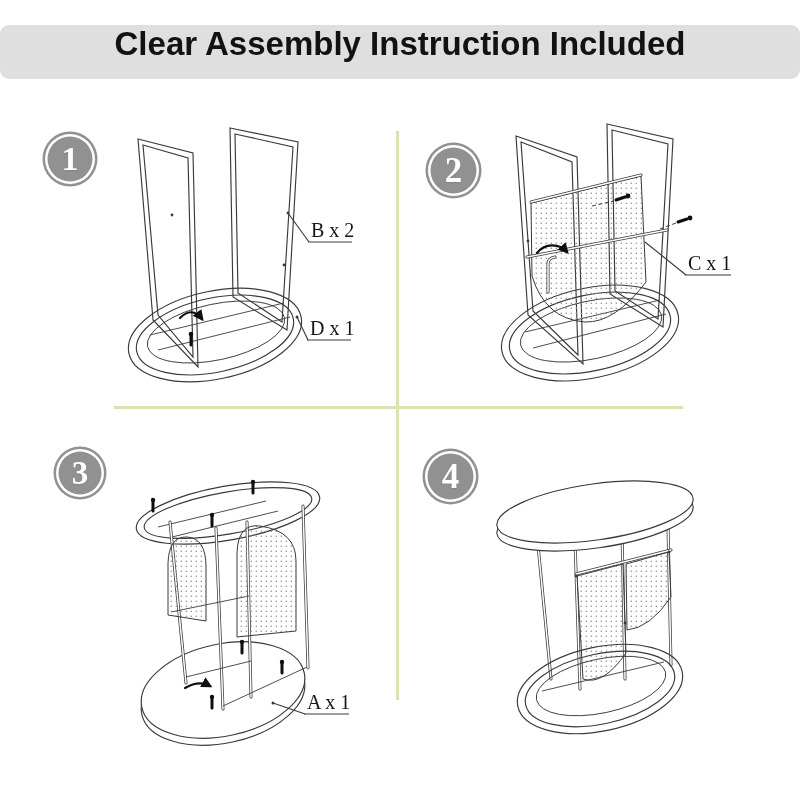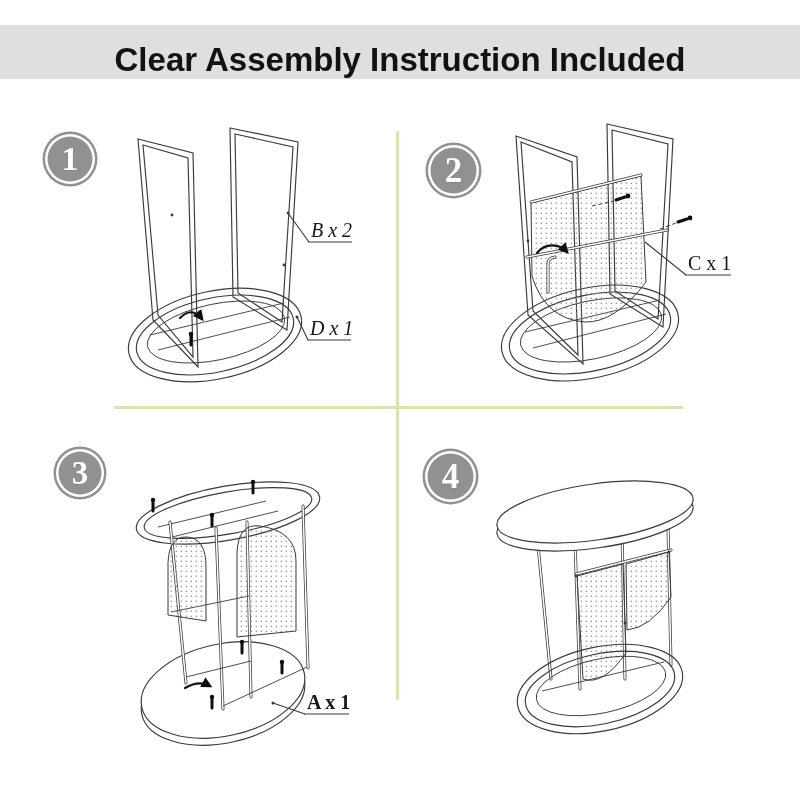--- a/index.html
+++ b/index.html
@@ -1,19 +1,19 @@
 <!DOCTYPE html>
 <html style="--banner-bg: #dfdfdf; --banner-text: #121212; --divider: #dde2b2; --badge-bg: #919191; --badge-text: #ffffff; --line: #3a3a3a; --mesh-dot: #8f8f8f; --background: #ffffff;"><head>
 <meta charset="utf-8">
 <style>
   html,body{margin:0;padding:0;background:#ffffff;}
   .canvas{position:relative;width:800px;height:800px;background:#ffffff;overflow:hidden;
           font-family:"Liberation Sans",sans-serif;}
   .banner{position:absolute;left:0;top:25px;width:800px;height:54px;
-          background:var(--banner-bg,#dfdfdf);display:flex;align-items:flex-end;justify-content:center;}
+          background:var(--banner-bg,#dfdfdf);display:flex;align-items:flex-start;justify-content:center;border-radius:9px;}
   .banner h1{margin:0;font-weight:700;font-size:33px;letter-spacing:0;
              font-family:"Liberation Sans",sans-serif;color:var(--banner-text,#121212);}
   .divider-v{position:absolute;left:396px;top:131px;width:3px;height:569px;background:var(--divider,#dde2b2);}
   .divider-h{position:absolute;left:114px;top:406px;width:569px;height:3px;background:var(--divider,#dde2b2);}
   .quad{position:absolute;}
   .quad svg{position:absolute;left:0;top:0;}
   .badge{position:absolute;display:flex;align-items:center;justify-content:center;border-radius:50%;
          background:var(--badge-bg,#919191);
          box-shadow:inset 0 0 0 2.5px #ffffff,0 0 0 2.5px var(--badge-bg,#919191);
          color:var(--badge-text,#ffffff);font-family:"Liberation Serif",serif;font-weight:700;
@@ -48,21 +48,21 @@
     </defs>
   </svg>
 
   <div class="banner">
     <h1>Clear Assembly Instruction Included</h1>
   </div>
 
   <div class="divider-v"></div>
   <div class="divider-h"></div>
 
-  <section class="quad" style="left:20px;top:95px;width:377px;height:312px;font-style:italic;">
+  <section class="quad" style="left:20px;top:95px;width:377px;height:312px;">
     <svg viewBox="0 0 377 312" width="377" height="312">
       <g>
         <ellipse class="ln" cx="195" cy="240" rx="88" ry="44" transform="rotate(-12 195 240)"></ellipse>
         <ellipse class="ln" cx="195" cy="240" rx="80" ry="37" transform="rotate(-12 195 240)"></ellipse>
         <ellipse class="ln lnthin" cx="196" cy="237" rx="70" ry="28" transform="rotate(-12 196 237)"></ellipse>
         <path class="ln lnthin" d="M130,240 L264,208"></path>
         <path class="ln lnthin" d="M138,255 L270,222"></path>
       </g>
       <g>
         <polygon class="ln" points="118,44 173,58 178,272 133,225"></polygon>
@@ -137,21 +137,21 @@
         <circle class="blk" cx="280" cy="126" r="2.4"></circle>
       </g>
       <g>
         <path class="ln" d="M235,150 L276,183"></path>
         <path class="ln" d="M275,183 L321,183"></path>
         <text class="plabel" x="278" y="178">C x 1</text>
       </g>
     </svg>
   </section>
 
-  <section class="quad" style="left:20px;top:425px;width:377px;height:335px;font-weight:bold;">
+  <section class="quad" style="left:20px;top:425px;width:377px;height:335px;">
     <svg viewBox="0 0 377 335" width="377" height="335">
       <g>
         <ellipse class="ln white" cx="203" cy="272" rx="83" ry="46" transform="rotate(-12 203 272)"></ellipse>
         <ellipse class="ln white" cx="203" cy="265" rx="83" ry="46" transform="rotate(-12 203 265)"></ellipse>
       </g>
       <g>
         <ellipse class="ln" cx="208" cy="88" rx="93" ry="27" transform="rotate(-10 208 88)"></ellipse>
         <ellipse class="ln" cx="208" cy="88" rx="85" ry="21" transform="rotate(-10 208 88)"></ellipse>
         <path class="ln lnthin" d="M138,102 L246,76"></path>
         <path class="ln lnthin" d="M152,112 L258,86"></path>

